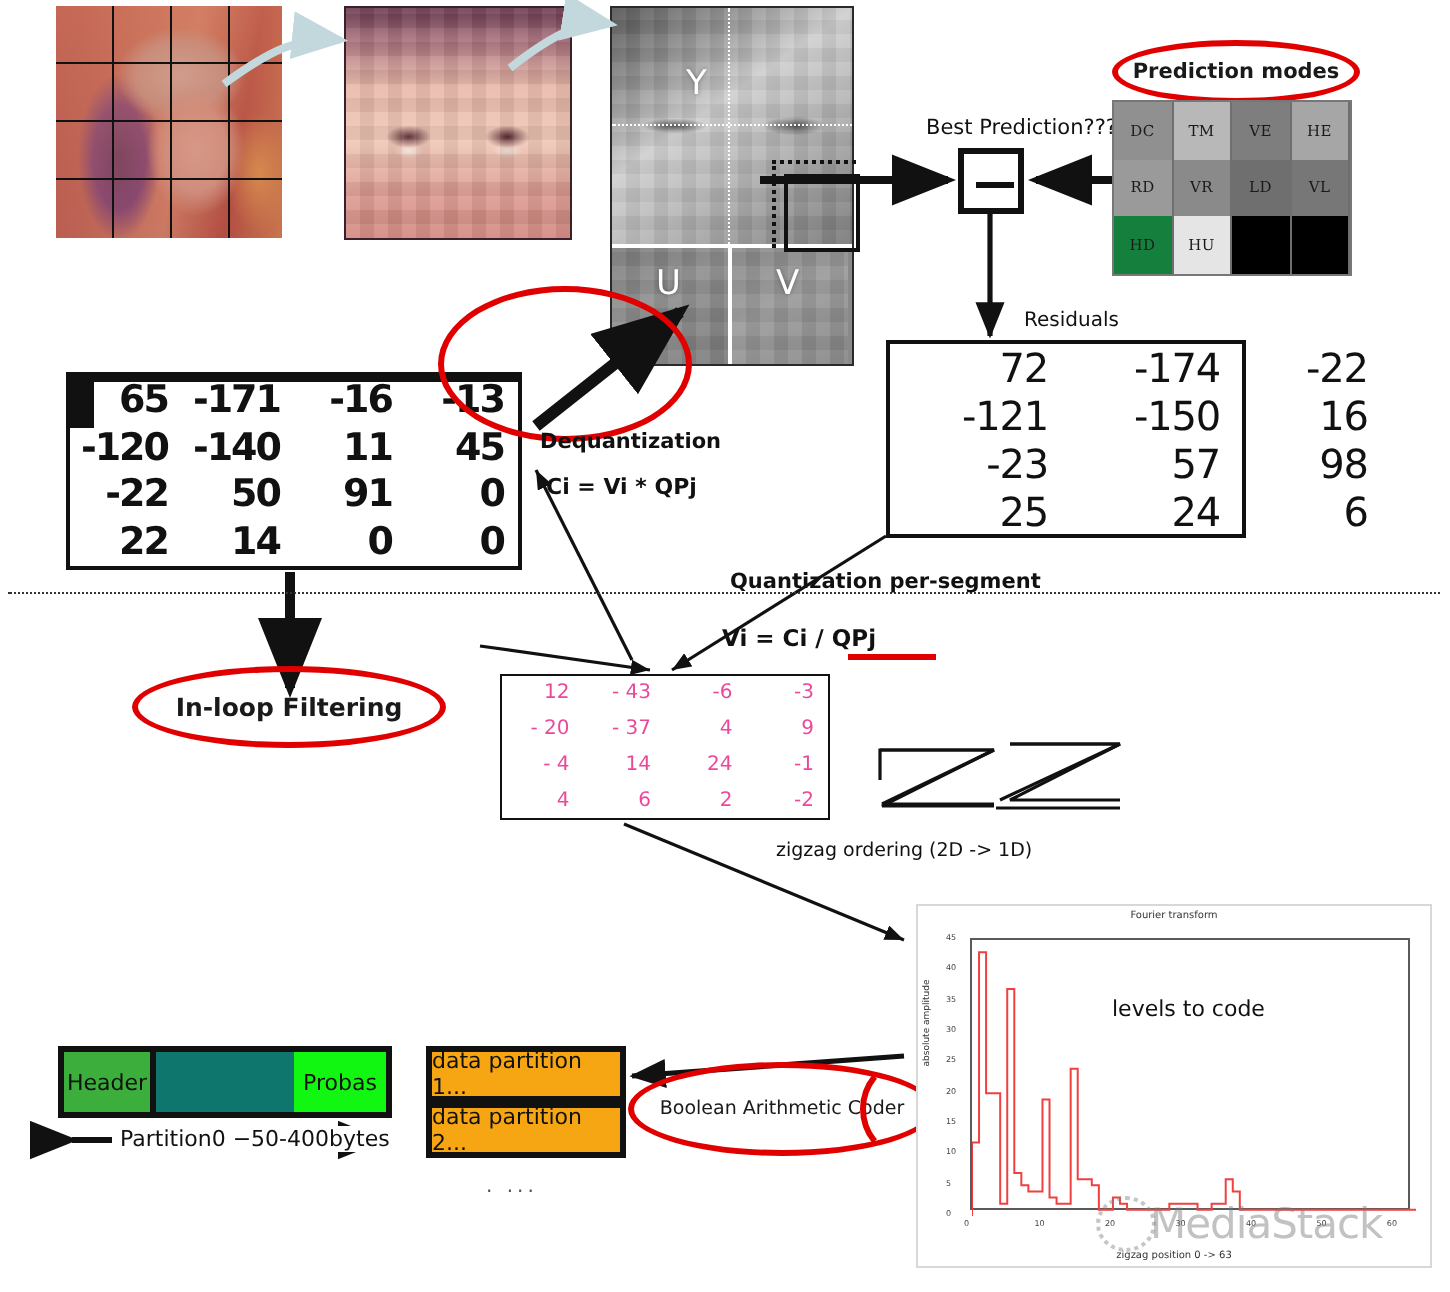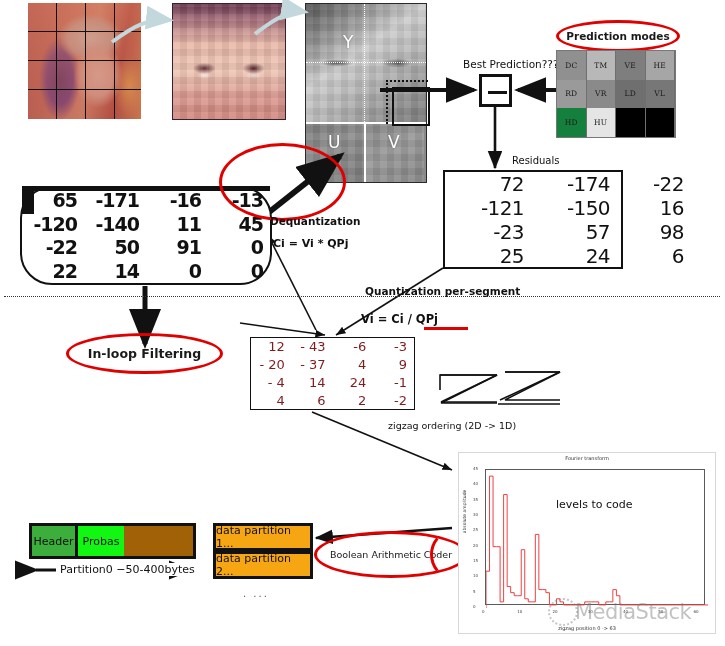--- a/index.html
+++ b/index.html
@@ -122,33 +122,33 @@
     box-sizing: border-box;
   }
   .matrix-grid {
     display: grid; grid-template-columns: repeat(4, 1fr);
     width: 100%; height: 100%; align-items: center;
   }
   .matrix-grid span {
     text-align: right; padding-right: 7px;
     font-family: "DejaVu Sans", "Liberation Sans", sans-serif;
   }
-  #dequant-matrix { left: 20px; top: 186px; width: 252px; height: 99px; border-radius: 32px; }
+  #dequant-matrix { left: 33px; top: 186px; width: 228px; height: 99px; }
   #dequant-matrix .matrix-grid span { font-size: 19px; font-weight: 700; color: #111; letter-spacing: -1px;}
   #dequant-matrix::before {
     content: ""; position: absolute; left: 0; top: 0;
     width: 12px; height: 26px; background: #111;
   }
   #dequant-matrix .topbar {
     position: absolute; left: 0; top: -2px; width: 100%; height: 5px; background: #111;
   }
   #residuals-matrix { left: 443px; top: 170px; width: 180px; height: 99px; }
   #residuals-matrix .matrix-grid span { font-size: 20px; font-weight: 400; color: #111; letter-spacing: -.6px; margin-left: 36px;}
   #quantized-matrix { left: 250px; top: 337px; width: 165px; height: 73px; border-width: 1.5px;}
-  #quantized-matrix .matrix-grid span { font-size: 13px; color: #7f1d1d; }
+  #quantized-matrix .matrix-grid span { font-size: 10px; color: #ec4899; }
 
   
   .ellipse {
     position: absolute; border: 3px solid #e00000; border-radius: 50%;
     background: transparent; box-sizing: border-box;
   }
   .ellipse-label {
     position: absolute; display: flex; align-items: center; justify-content: center;
     font-weight: 700; color: #1a1a1a; white-space: nowrap;
   }
@@ -169,21 +169,21 @@
     border: 3px solid #111; background: #fff; box-sizing: border-box;
   }
   #subtract-box .minus {
     position: absolute; left: 6px; top: 14px; width: 19px; height: 3px; background: #111;
   }
 
   
   #partition0 {
     left: 29px; top: 523px; width: 167px; height: 36px;
     border: 3px solid #111; box-sizing: border-box;
-    display: flex; background: #a16207;
+    display: flex; background: #0f766e; justify-content: space-between;
   }
   #partition0 > div {
     display: flex; align-items: center; justify-content: center;
     font-size: 11px; color: #111; border-right: 3px solid #111;
     box-sizing: border-box;
   }
   #partition0 > div:last-child { border-right: none; }
   .data-partition {
     position: absolute; border: 3px solid #111; box-sizing: border-box;
     display: flex; align-items: center; justify-content: center;

